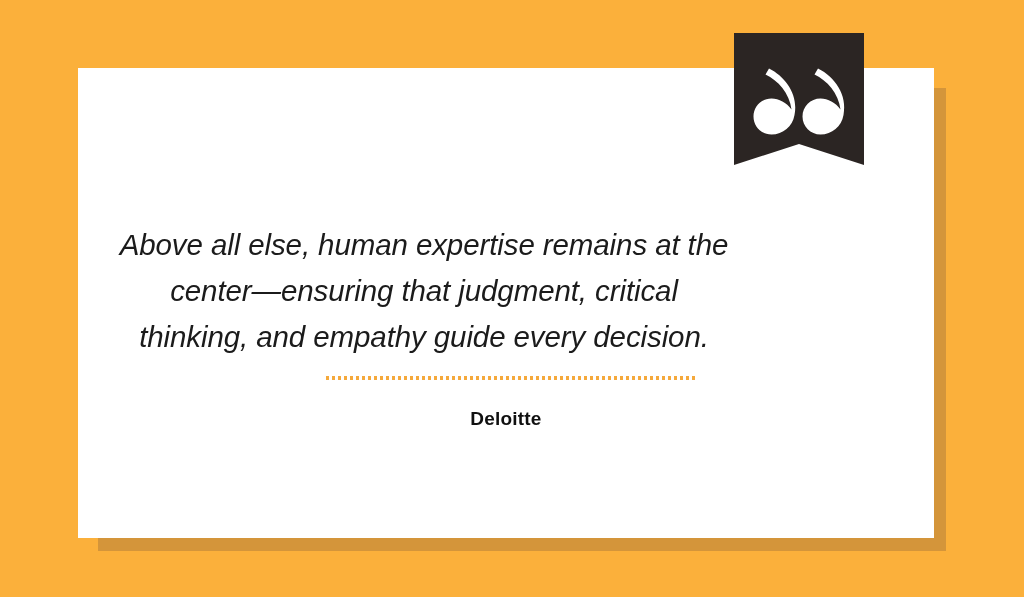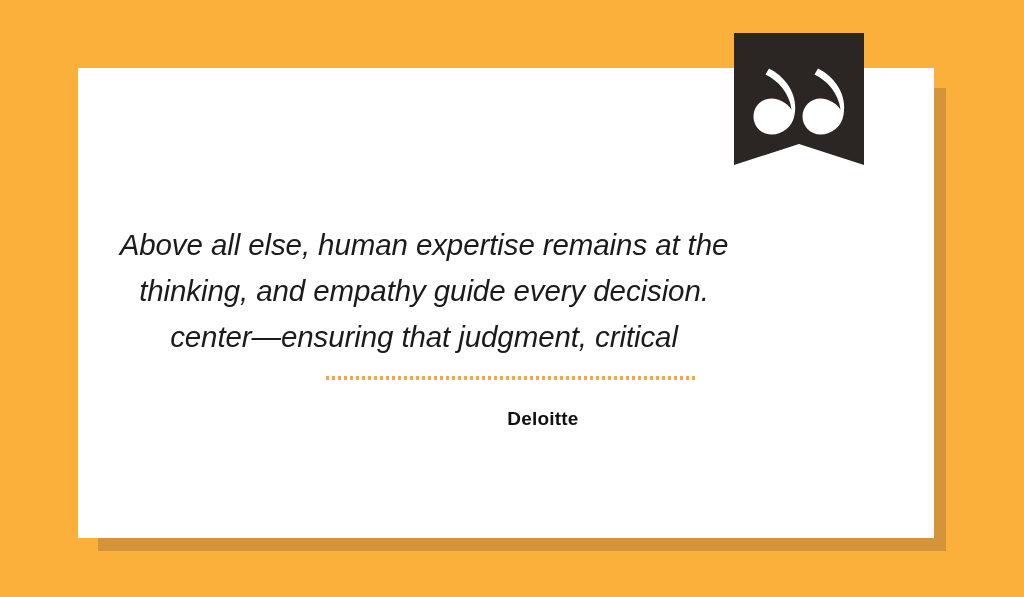--- a/index.html
+++ b/index.html
@@ -91,21 +91,20 @@
     position: absolute;
     left: 78px;
     top: 408px;
     width: 856px;
     text-align: center;
     font-size: 19px;
     font-weight: 700;
     font-style: normal;
     color: #101010;
     letter-spacing: 0.2px;
-    margin-left: 37px;
   }
 </style>
 </head>
 <body>
 
 <div id="stage">
 
   <div id="card-shadow"></div>
 
   <div id="quote-card"></div>
@@ -119,21 +118,21 @@
                  C49 101.5 58.5 93.5 60.5 82 C64.5 62 52 44 35 35.5 Z"></path>
         <path d="M80.5 41.5 C93 47.5 104.5 60 106.5 76.5 C101.5 69.5 94 65.5 86.5 65.5
                  C76.5 65.5 68.5 73.5 68.5 83.5 C68.5 93.5 76.5 101.5 86.5 101.5
                  C98 101.5 107.5 93.5 109.5 82 C113.5 62 101 44 84 35.5 Z"></path>
       </g>
     </svg>
   </div>
 
   <div id="quote-text">
     <span class="qline">Above all else, human expertise remains at the</span>
+    <span class="qline">center—ensuring that judgment, critical</span>
     <span class="qline">thinking, and empathy guide every decision.</span>
-    <span class="qline">center—ensuring that judgment, critical</span>
   </div>
 
   <div id="divider"></div>
 
   <div id="attribution">Deloitte</div>
 
 </div>
 
 </body></html>

